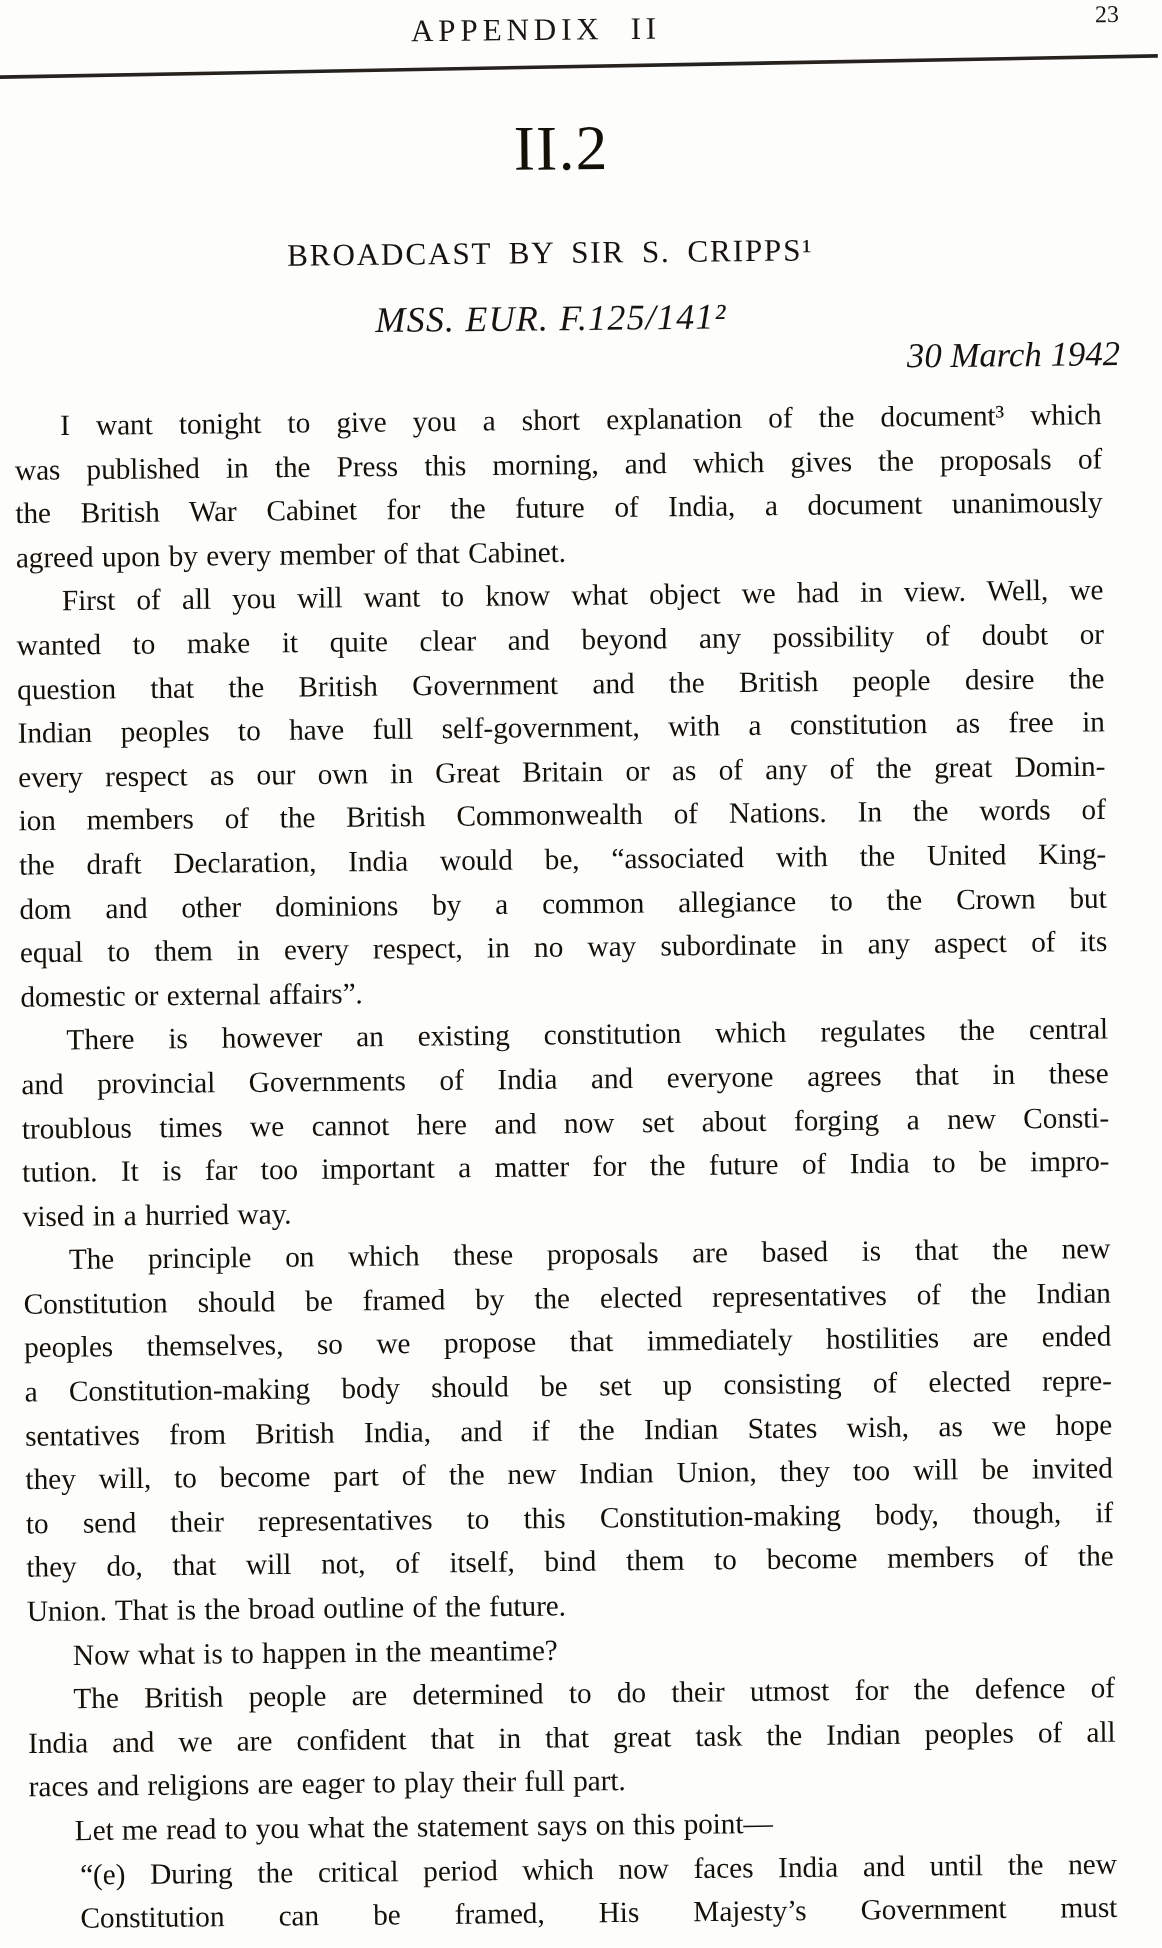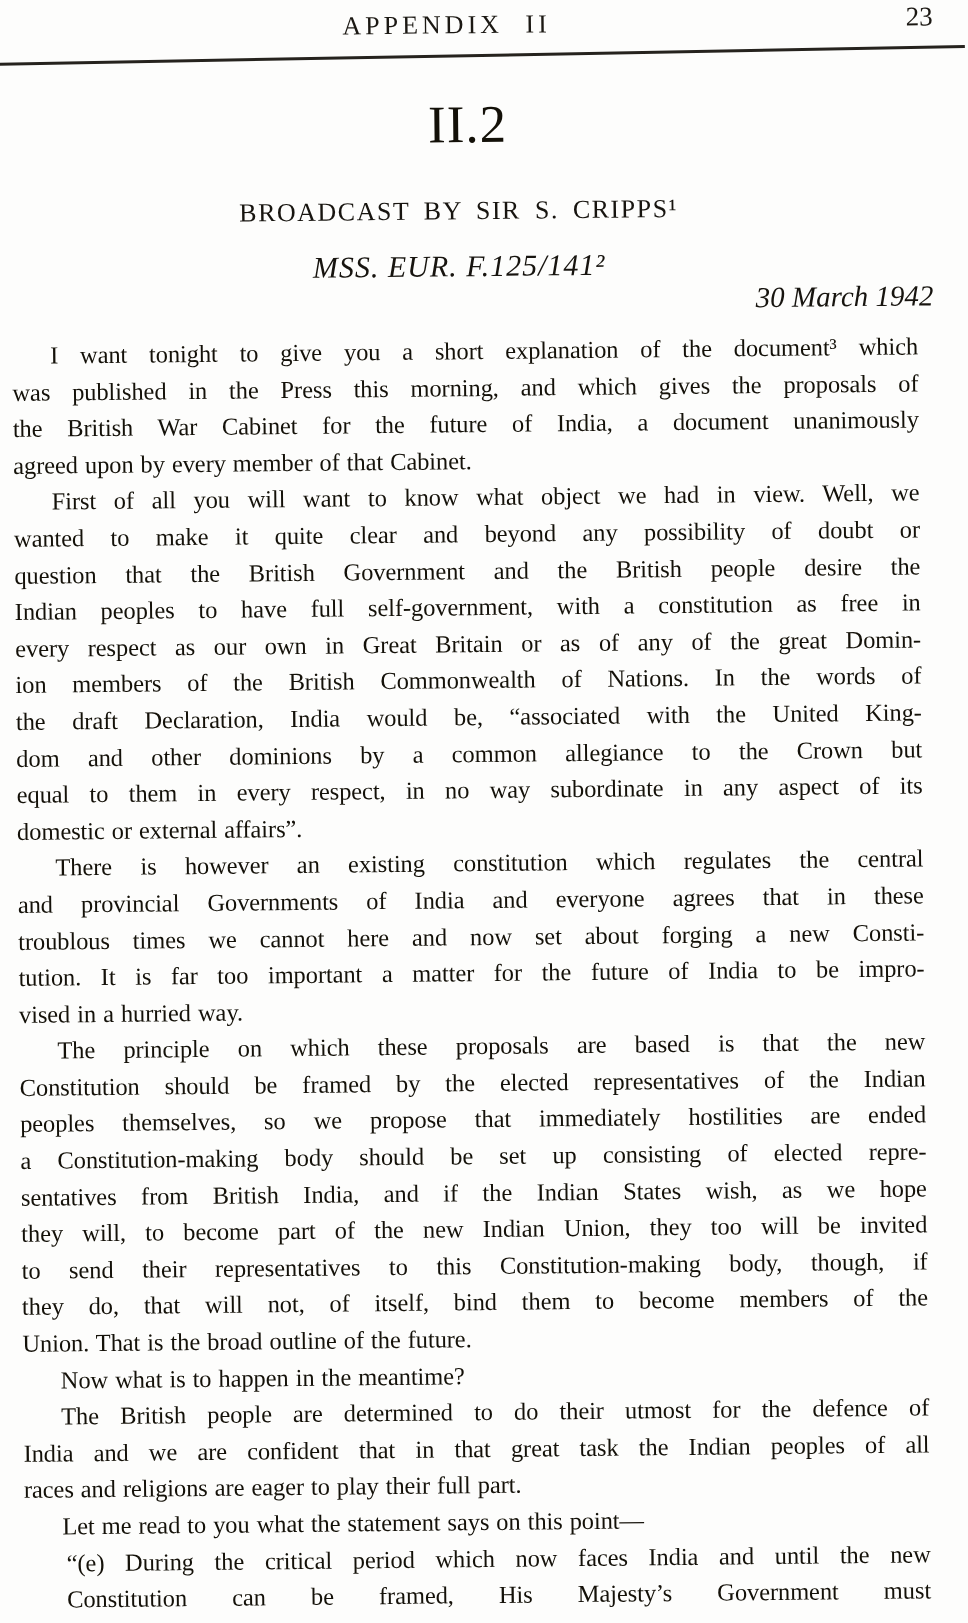--- a/index.html
+++ b/index.html
@@ -36,21 +36,21 @@
     text-align: center;
     font-size: 26px;
     letter-spacing: 4px;
     word-spacing: 12px;
     color: #1b1813;
   }
   .page-num {
     position: absolute;
     top: -4px;
     right: 28px;
-    font-size: 27px;
+    font-size: 20px;
     color: #1b1813;
   }
   .rule {
     position: absolute;
     top: 54px;
     left: -4px;
     width: 976px;
     height: 3px;
     background: #26231e;
     transform: rotate(-0.45deg);

